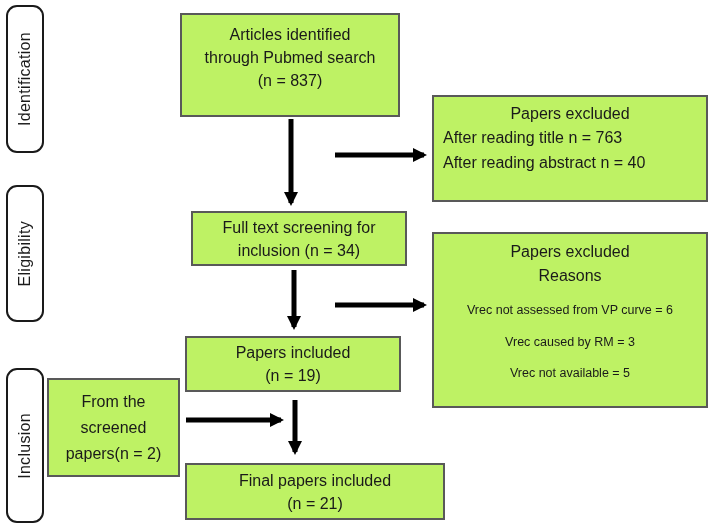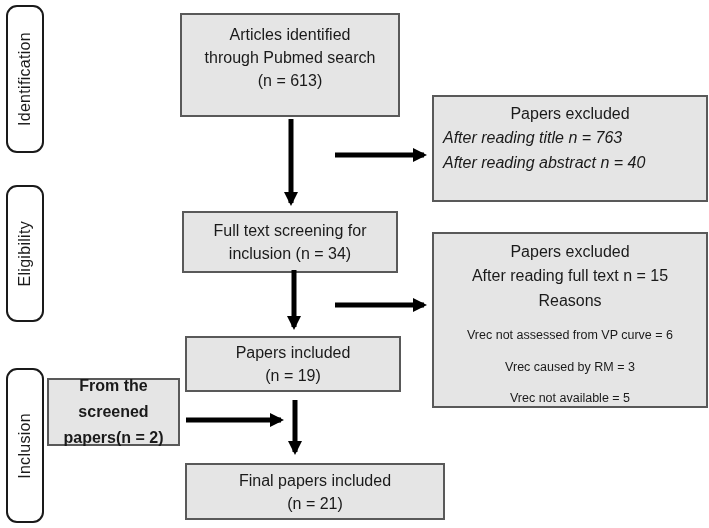--- a/index.html
+++ b/index.html
@@ -37,43 +37,42 @@
     white-space: nowrap;
   }
   .stage-identification { top: 5px;   height: 148px; }
   .stage-eligibility    { top: 185px; height: 137px; }
   .stage-inclusion      { top: 368px; height: 155px; }
 
   
   .fbox {
     position: absolute;
     border: 2px solid #595959;
-    background: #e5e5e5;
+    background: #bef264;
     box-sizing: border-box;
     text-align: center;
     font-size: 16px;
     line-height: 23px;
   }
   .box-identified { left: 180px; top: 13px;  width: 220px; height: 104px; padding-top: 8px; }
-  .box-screening  { left: 182px; top: 211px; width: 216px; height: 62px;
+  .box-screening  { left: 191px; top: 211px; width: 216px; height: 55px;
                     display: flex; flex-direction: column; justify-content: center; }
   .box-included   { left: 185px; top: 336px; width: 216px; height: 56px;
                     display: flex; flex-direction: column; justify-content: center; }
-  .box-screened   { left: 47px;  top: 378px; width: 133px; height: 68px;
-                    display: flex; flex-direction: column; justify-content: center; line-height: 26px; font-weight: bold; }
+  .box-screened   { left: 47px;  top: 378px; width: 133px; height: 99px;
+                    display: flex; flex-direction: column; justify-content: center; line-height: 26px; }
   .box-final      { left: 185px; top: 463px; width: 260px; height: 57px;
                     display: flex; flex-direction: column; justify-content: center; }
 
   .box-excluded1  { left: 432px; top: 95px;  width: 276px; height: 107px; padding-top: 5px; }
   .box-excluded1 .excl-line {
     text-align: left;
     padding-left: 9px;
     line-height: 25px;
     font-size: 16px;
-    font-style: italic;
   }
   .box-excluded2  { left: 432px; top: 232px; width: 276px; height: 176px; padding-top: 6px; }
   .excl-title { font-weight: 400; font-size: 16px; line-height: 23px; }
   .excl-sub   { font-size: 16px; line-height: 25px; }
   .reason-line { font-size: 12.5px; line-height: 17.5px; margin-top: 14px; }
 
   .arrow-layer {
     position: absolute;
     left: 0; top: 0;
     width: 709px;
@@ -96,37 +95,36 @@
   <div class="stage stage-eligibility">
     <span class="vtext">Eligibility</span>
   </div>
   <div class="stage stage-inclusion">
     <span class="vtext">Inclusion</span>
   </div>
 
   <div class="fbox box-identified">
     <div>Articles identified</div>
     <div>through Pubmed search</div>
-    <div>(n = 613)</div>
+    <div>(n = 837)</div>
   </div>
 
   <div class="fbox box-excluded1">
     <div class="excl-title">Papers excluded</div>
     <div class="excl-line">After reading title n = 763</div>
     <div class="excl-line">After reading abstract n = 40</div>
   </div>
 
   <div class="fbox box-screening">
     <div>Full text screening for</div>
     <div>inclusion (n = 34)</div>
   </div>
 
   <div class="fbox box-excluded2">
     <div class="excl-title">Papers excluded</div>
-    <div class="excl-sub">After reading full text n = 15</div>
     <div class="excl-sub">Reasons</div>
     <div class="reason-line">Vrec not assessed from VP curve = 6</div>
     <div class="reason-line">Vrec caused by RM = 3</div>
     <div class="reason-line">Vrec not available = 5</div>
   </div>
 
   <div class="fbox box-included">
     <div>Papers included</div>
     <div>(n = 19)</div>
   </div>

